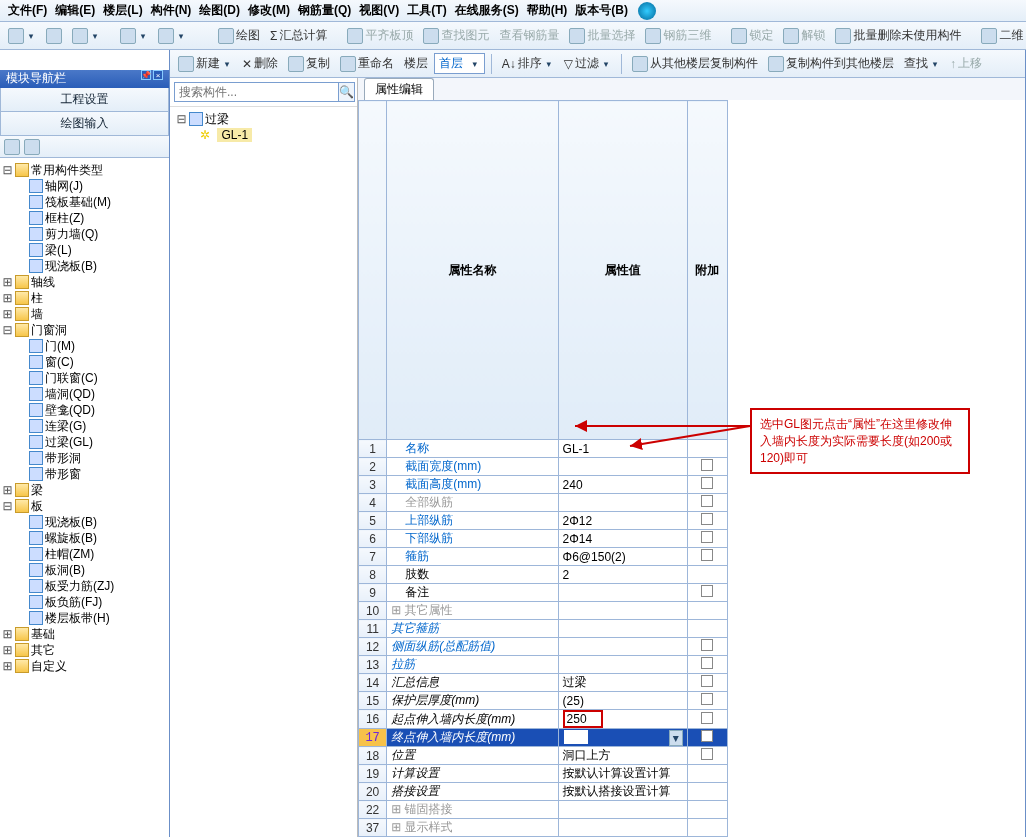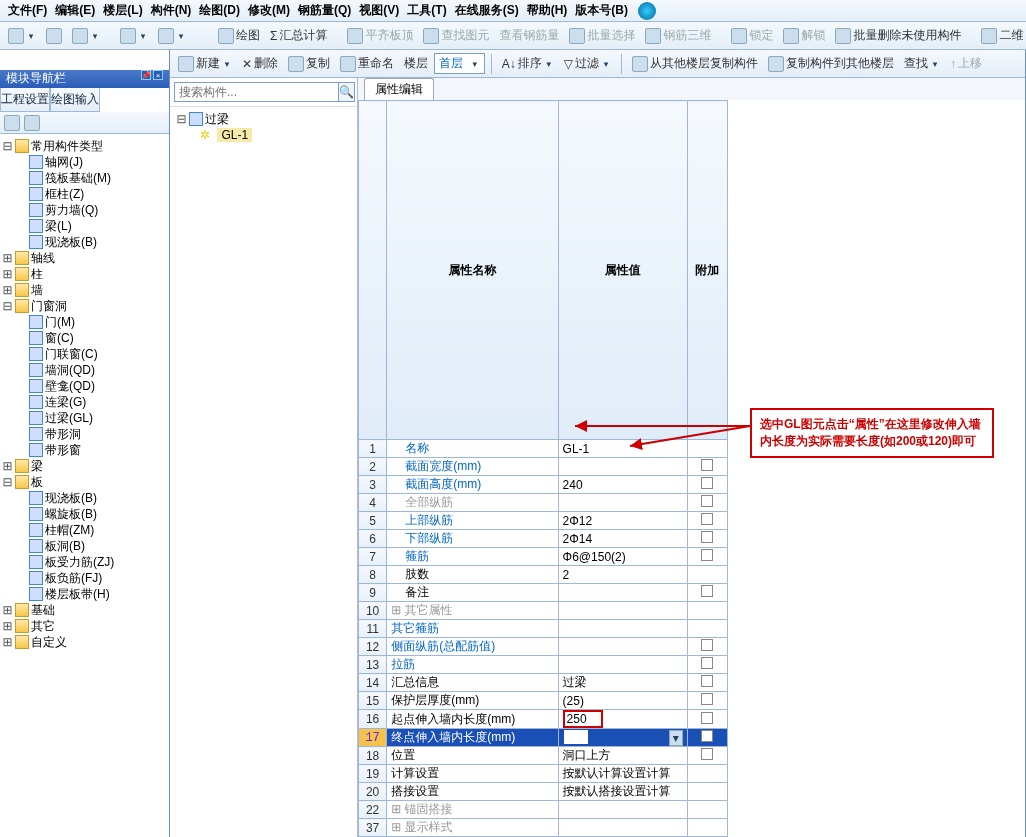--- a/index.html
+++ b/index.html
@@ -16,21 +16,21 @@
 .ico { width: 16px; height: 16px; display: inline-block; background:#cde; border:1px solid #8ab; border-radius:2px; }
 .drop { width: 10px; height: 16px; display:inline-flex; align-items:center; justify-content:center; color:#246; }
 .drop::after{content:"▾";font-size:9px;}
 
 .wrap { display: flex; height: calc(837px - 22px - 28px); }
 
 .nav { width: 170px; background: #fff; border-right: 1px solid #6b8fc7; display:flex; flex-direction:column; }
 .nav-title { height: 18px; background: linear-gradient(#4a78c8,#2a5db8); color:#fff; display:flex; align-items:flex-start; padding:0 6px; font-size:11px; justify-content:space-between;margin-top:20px;}
 .nav-title .win-btns { display:flex; gap:2px;}
 .nav-title .wb{ width:10px;height:10px; background:#2a5db8; border:1px solid #8cf; font-size:8px; display:flex;align-items:center;justify-content:center;}
-.nav-tabs { display:flex; flex-direction:row; }
+.nav-tabs { display:flex; flex-direction:column; }
 .nav-tab { height:24px; background:linear-gradient(#f5f9fd,#e4eef8); border:1px solid #a0b8d8; border-top:none; display:flex; align-items:center; justify-content:center; color:#123; }
 .nav-tb2 { height:22px; background:linear-gradient(#f5f9fd,#e4eef8); border-bottom:1px solid #a0b8d8; display:flex; align-items:center; padding-left:4px; gap:4px;}
 .tree { flex:1; overflow:auto; padding:4px 2px; }
 .tnode { display:flex; align-items:center; gap:2px; height:16px; padding-left:4px; color:#000; white-space:nowrap;}
 .tnode .exp { width:11px; text-align:center; color:#555;}
 .tnode .tico { width:14px;height:14px; display:inline-block;}
 .fold{background:linear-gradient(#ffe9a8,#f7c64a);border:1px solid #c89b2b;}
 .grid{background:#cdf;border:1px solid #48c;}
 .li1{ padding-left: 0px;} .li2{padding-left:14px;}
 
@@ -49,29 +49,29 @@
 .right{ flex:1; display:flex; flex-direction:column;}
 .rtabs{ height:22px; display:flex; padding-left:6px; background:#f3f6fb;}
 .rtab{ border:1px solid #9ab; border-bottom:none; background:#fff; padding:2px 10px; border-radius:3px 3px 0 0;}
 .grid-wrap{ flex:1; display:flex; position:relative;}
 table.prop{ border-collapse:collapse; width:370px;}
 table.prop th{ background:linear-gradient(#f5f9fd,#e0ecf8); border:1px solid #9db6d9; padding:2px 4px; font-weight:bold;}
 table.prop td{ border:1px solid #9db6d9; padding:0 4px; height:18px; background:#fff;}
 table.prop td.rn{ width:28px; text-align:center; background:linear-gradient(#f5f9fd,#e8f0fa); color:#333;}
 table.prop td.blue{ color:#06c;}
 table.prop td.gray{ color:#999;}
-table.prop td.ind1{ padding-left:18px;} td.ind2{padding-left:32px;}
+table.prop td.ind1{ padding-left:18px;} td.ind2{padding-left:32px;font-style:italic;}
 table.prop tr.selrow td{ background:#1a4fb5; color:#fff;}
 table.prop tr.selrow td.rn{ background:#f7c24a; color:#6d28d9;font-family:Liberation Mono, monospace;}
 .chk{ width:12px;height:12px;border:1px solid #888; display:inline-block; background:#fff;}
 .val-edit{ background:#fff; border:1px solid #1a4fb5; padding:0 2px;}
 .val-hl{ border:2px solid #c00; padding:0 2px; display:inline-block; min-width:40px;}
 .dd{ float:right; color:#246; background:#cde; width:14px; text-align:center; border:1px solid #8ab;}
 
-.callout{ position:absolute; left:750px; top:408px; width:244px; border:2px solid #c00; padding:6px 8px; color:#c00; background:#fff; line-height:1.4;font-weight:bold;}
+.callout{ position:absolute; left:750px; top:408px; width:220px; border:2px solid #c00; padding:6px 8px; color:#c00; background:#fff; line-height:1.4;}
 .arrow-svg{ position:absolute; left:570px; top:418px; pointer-events:none;}
 </style>
 </head>
 <body>
 
 <div class="menubar" id="menubar">
     <span class="mitem">文件(F)</span>
     <span class="mitem">编辑(E)</span>
     <span class="mitem">楼层(L)</span>
     <span class="mitem">构件(N)</span>

